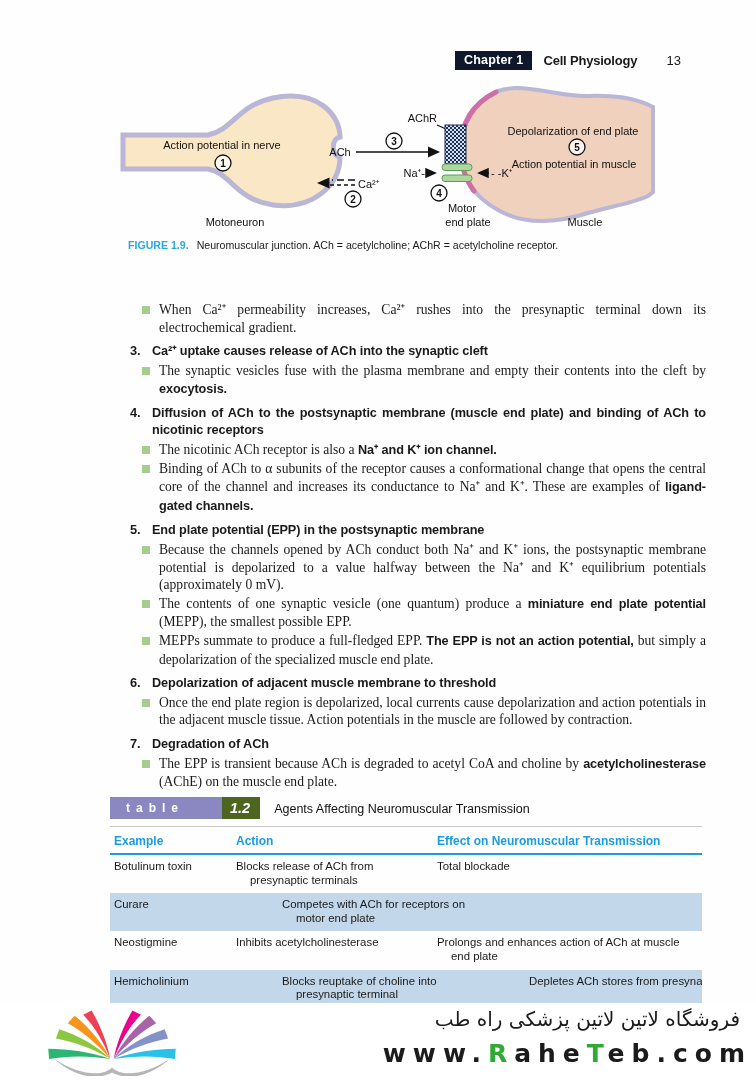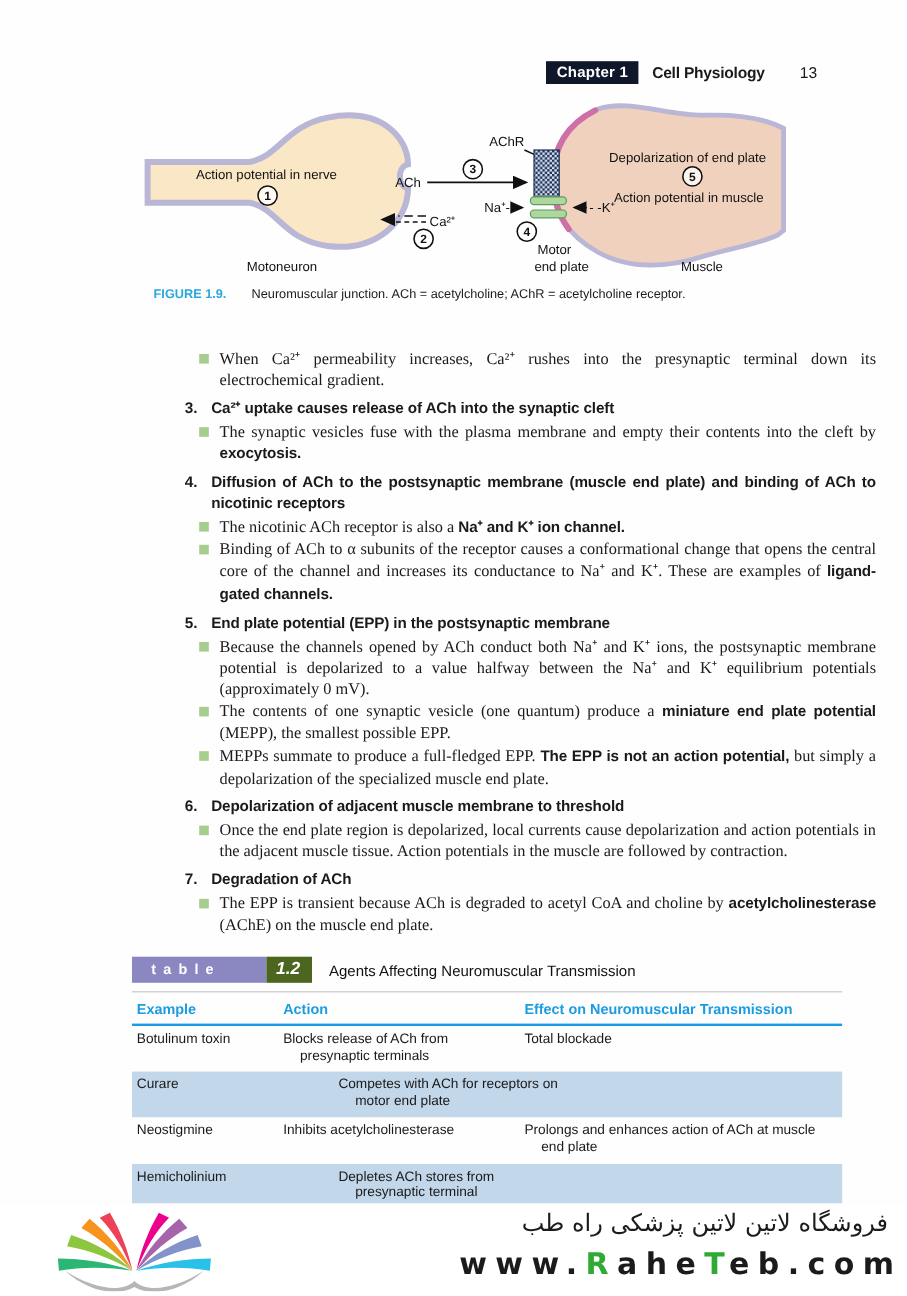--- a/index.html
+++ b/index.html
@@ -12,27 +12,27 @@
                  padding:2px 9px 3px 9px;letter-spacing:.2px;}
   .section-title{font-weight:bold;font-size:13px;margin-left:11px;letter-spacing:-.2px;}
   .page-num{font-weight:normal;font-size:13px;margin-left:auto;}
 
   
   .figure-area{position:absolute;top:85px;left:108px;width:547px;height:150px;}
   .fig-label{font-family:"Liberation Sans",sans-serif;font-size:11px;fill:#111;}
   .fig-num{font-family:"Liberation Sans",sans-serif;font-size:10px;font-weight:bold;fill:#111;}
 
   .figure-caption{position:absolute;top:239px;left:128px;width:575px;font-size:10.6px;}
-  .cap-label{color:#29a8df;font-weight:bold;margin-right:21px;}
+  .cap-label{color:#29a8df;font-weight:bold;margin-right:8px;}
   .cap-text{color:#1a1a1a;}
 
   
-  .content-list{position:absolute;top:290px;left:130px;width:576px;
+  .content-list{position:absolute;top:301px;left:130px;width:576px;
                 font-family:"Liberation Serif",serif;font-size:13.6px;line-height:17.6px;
-                text-align:justify;margin-left:24px;}
+                text-align:justify;}
   .item{display:flex;align-items:flex-start;}
   .item.bullet{margin:0 0 1px 12px;}
   .item.heading{margin:7px 0 2px 0;font-family:"Liberation Sans",sans-serif;
                 font-weight:bold;font-size:12.8px;line-height:16.8px;letter-spacing:-.1px;}
   .item.heading .num{width:22px;flex:0 0 22px;}
   .sq{flex:0 0 8px;width:8px;height:8px;background:#a5cd8d;margin:5px 9px 0 0;}
   .itext{flex:1;}
   .itext .bold{font-family:"Liberation Sans",sans-serif;font-weight:bold;font-size:12.7px;letter-spacing:-.1px;}
 
   
@@ -226,20 +226,21 @@
           <div class="cell">Curare</div>
           <div class="cell hang">Competes with ACh for receptors on motor end plate</div>
         </div>
         <div class="trow">
           <div class="cell">Neostigmine</div>
           <div class="cell hang">Inhibits acetylcholinesterase</div>
           <div class="cell hang">Prolongs and enhances action of ACh at muscle end plate</div>
         </div>
         <div class="trow alt">
           <div class="cell">Hemicholinium</div>
+          <div class="cell hang">Blocks reuptake of choline into presynaptic terminal</div>
           <div class="cell hang">Depletes ACh stores from presynaptic terminal</div>
         </div>
       </div>
   </div>
 
   <div class="page-footer">
     <svg class="logo" width="152" height="68" viewBox="0 0 160 80">
       <path d="M12,60 C40,78 68,82 80,70 C92,82 120,78 148,60 C126,80 98,86 80,76 C62,86 34,80 12,60 Z" fill="#a9a9a9" opacity="0.85"></path>
       <path d="M78,60 C54,56 28,56 6,60 L5,48 C28,48 56,52 78,60 Z" fill="#2bb673"></path>
       <path d="M78,60 C58,48 36,40 14,36 L18,25 C40,32 62,44 78,60 Z" fill="#8dc63f"></path>

